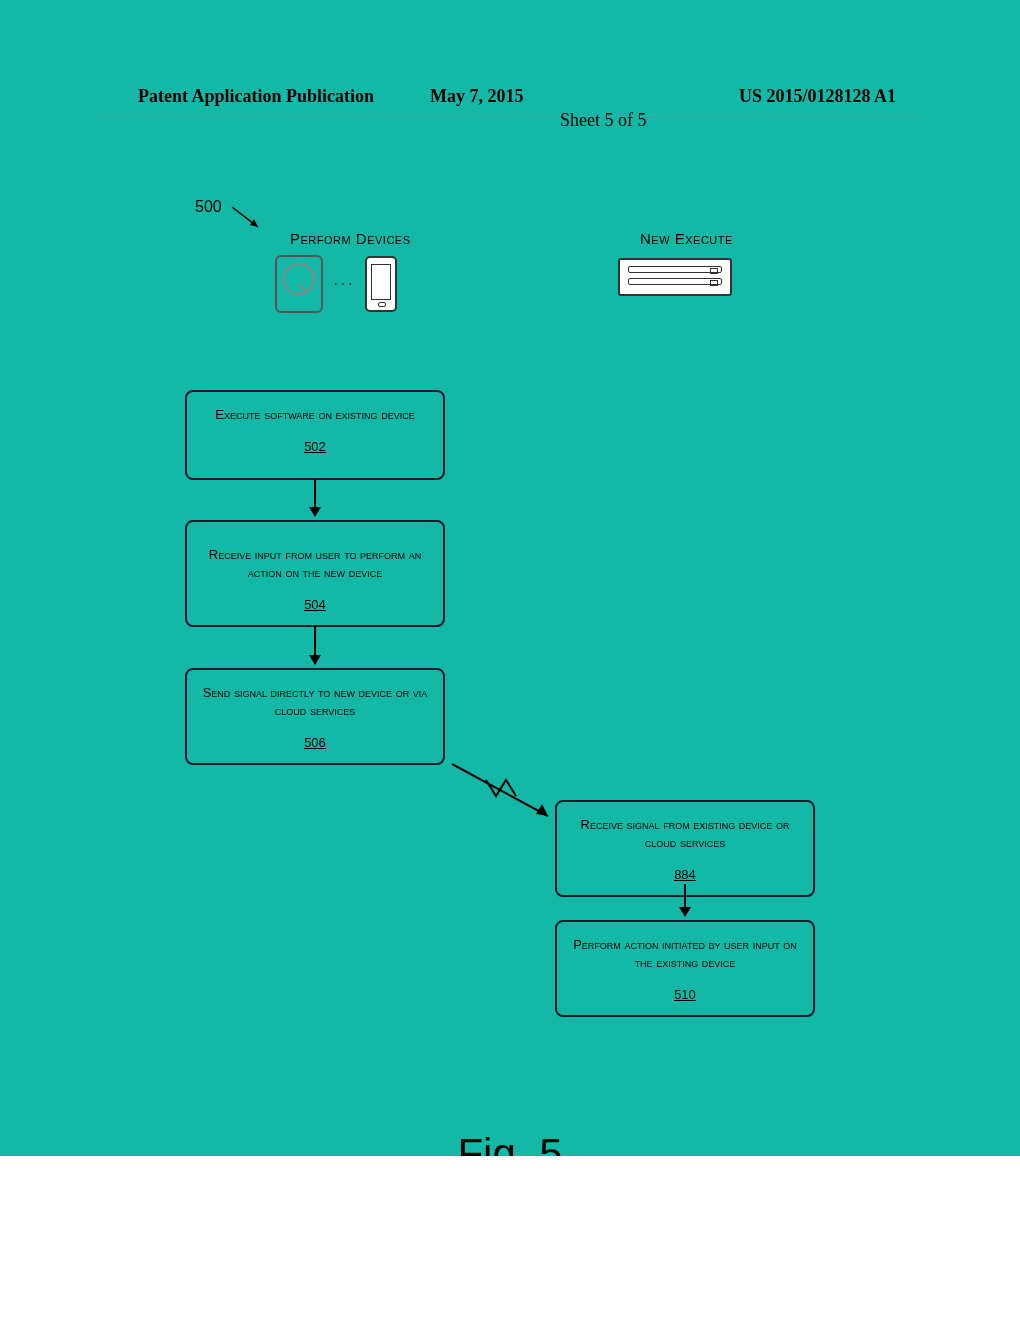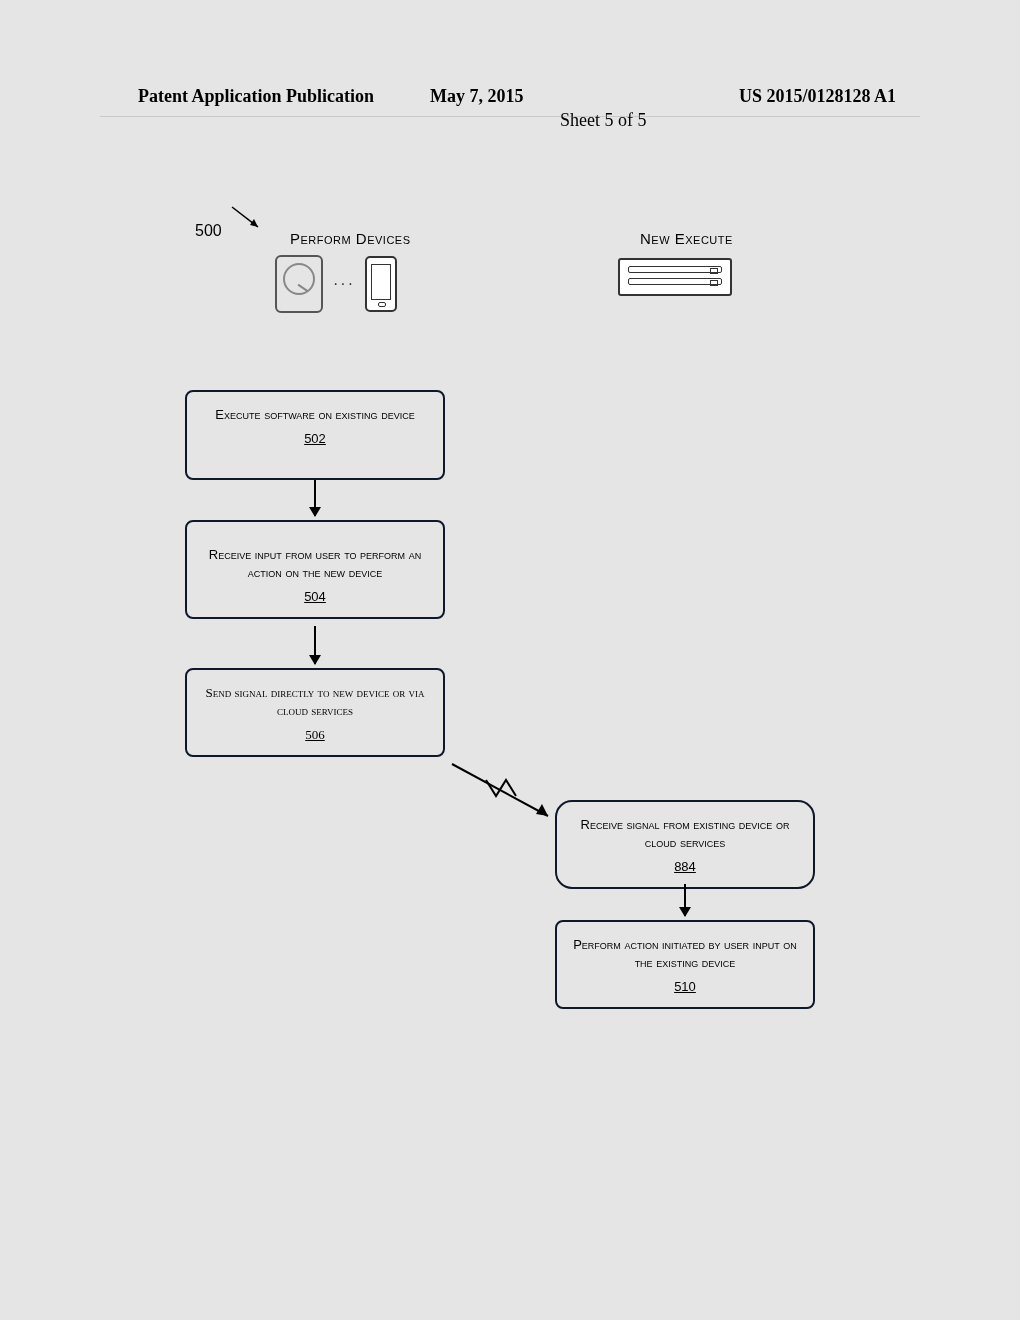--- a/index.html
+++ b/index.html
@@ -5,22 +5,22 @@
   html, body {
     margin: 0;
     padding: 0;
     background: #fff;
     font-family: "Times New Roman", Times, serif;
     color: #000;
   }
   .page {
     position: relative;
     width: 1020px;
-    height: 1320px;
-    background: #e5e5e5;
+    height: 1156px;
+    background: #14b8a6;
   }
   
   .hdr {
     position: absolute;
     top: 86px;
     left: 0;
     right: 0;
     font-size: 18px;
   }
   .hdr .pub   { position: absolute; left: 138px; font-weight: bold; }
@@ -36,21 +36,20 @@
     opacity: 0.3;
   }
 
   
   .figref {
     position: absolute;
     left: 195px;
     top: 198px;
     font-family: Arial, Helvetica, sans-serif;
     font-size: 16px;
-    margin-top: 24px;
   }
   .figref-arrow {
     position: absolute;
     left: 230px;
     top: 205px;
   }
 
   
   .colhead {
     position: absolute;
@@ -165,29 +164,29 @@
     font-family: Arial, Helvetica, sans-serif;
     font-variant: small-caps;
     font-size: 13px;
     text-align: center;
     padding: 14px 12px 10px 12px;
     line-height: 1.4;
     box-sizing: border-box;
   }
   .box .num {
     display: block;
-    margin-top: 6px;
+    margin-top: 14px;
     text-decoration: underline;
     font-variant: normal;
   }
 
   .b502 { left: 185px; top: 390px; height: 90px; }
   .b504 { left: 185px; top: 520px; padding-top: 24px; }
-  .b506 { left: 185px; top: 668px; font-family: Liberation Serif, serif; }
-  .b508 { left: 555px; top: 800px; border-radius: 17px; }
+  .b506 { left: 185px; top: 668px; }
+  .b508 { left: 555px; top: 800px; }
   .b510 { left: 555px; top: 920px; }
 
   
   .v-arrow {
     position: absolute;
     width: 2px;
     background: #000;
   }
   .v-arrow::after {
     content: "";
@@ -280,14 +279,15 @@
   <div class="v-arrow a1"></div>
   <div class="v-arrow a2"></div>
   <div class="v-arrow a3"></div>
 
   <svg class="wireless" width="120" height="70">
     <line x1="4" y1="4" x2="100" y2="56" stroke="#000" stroke-width="2"></line>
     <polygon points="100,56 88,54 94,44" fill="#000"></polygon>
     <polyline points="38,20 48,36 58,20 68,36" fill="none" stroke="#000" stroke-width="2"></polyline>
   </svg>
 
+  <div class="figcap">Fig. 5</div>
 
 </div>
 
 </body></html>

